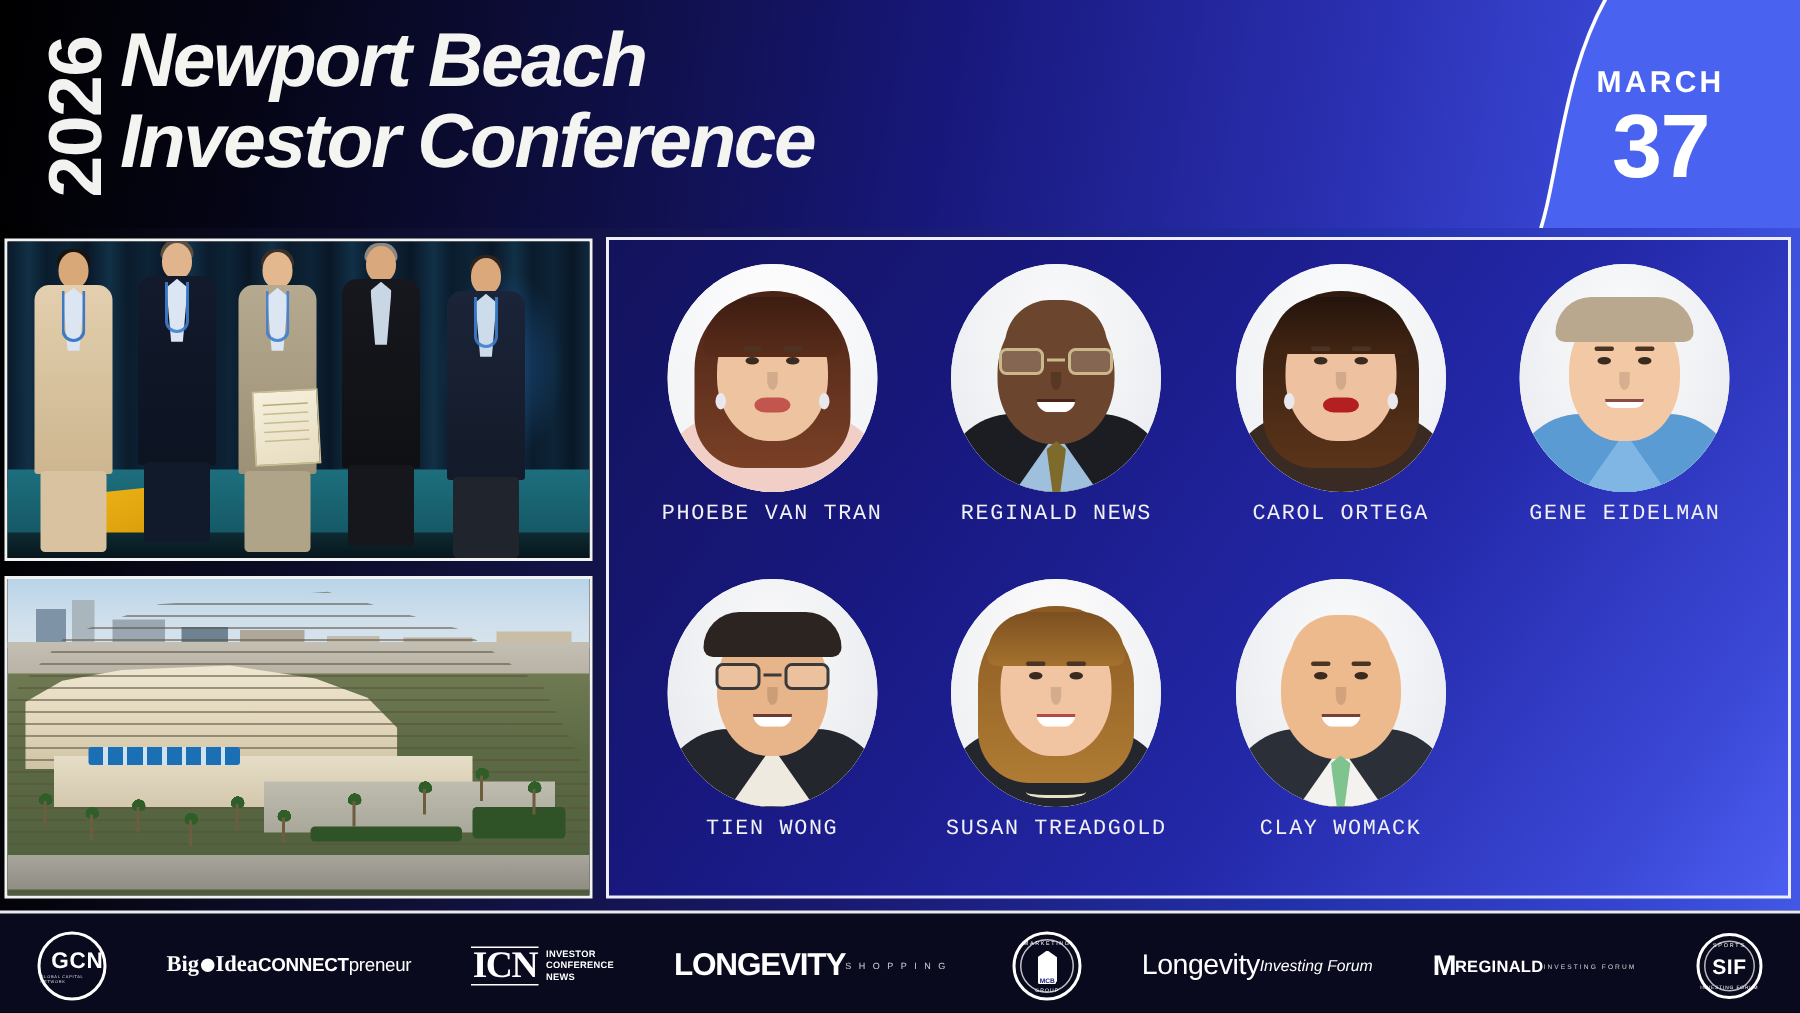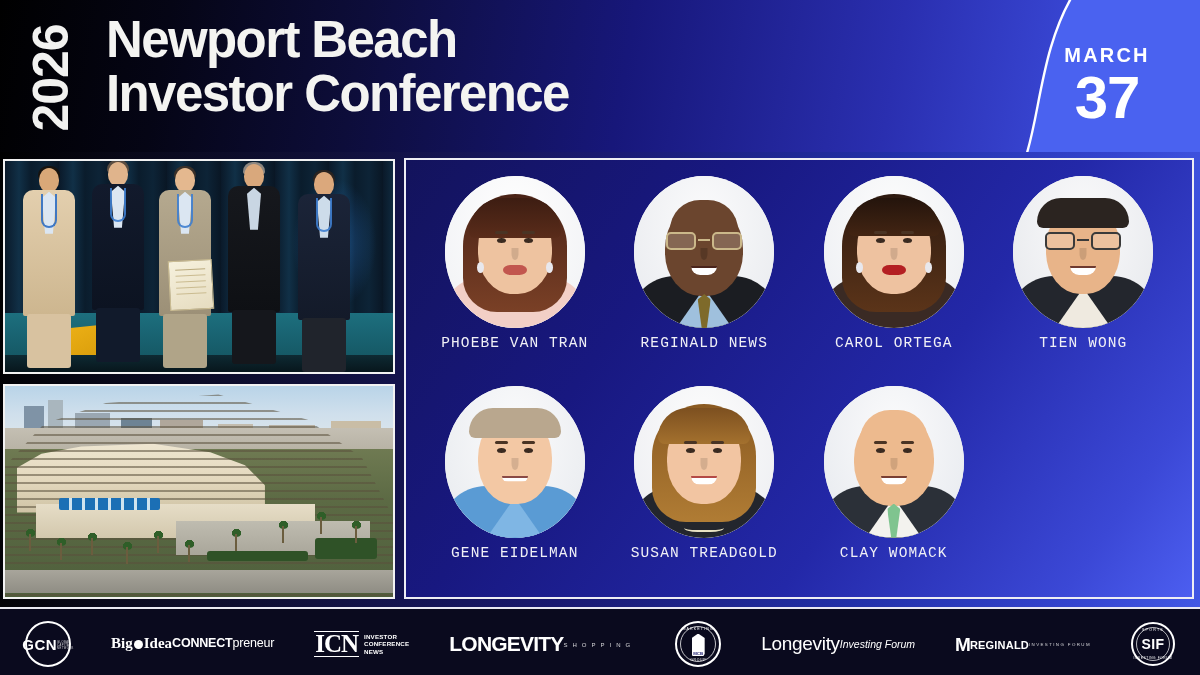--- a/index.html
+++ b/index.html
@@ -25,21 +25,21 @@
   }
   .year span{
     transform:rotate(-90deg);
     font-family:"Liberation Sans", sans-serif;
     font-weight:bold; font-size:50px; letter-spacing:-1px;
     color:#f2f2f0; white-space:nowrap;
     transform-origin:center center;
     font-stretch:condensed;
   }
 
-  .title-block{ position:absolute; left:106px; top:14px; }
+  .title-block{ position:absolute; left:80px; top:14px;font-style:italic; }
   .title-line{
     font-family:"Liberation Sans", sans-serif;
     font-weight:bold; font-size:51px; line-height:51px;
     color:#f4f4f1; letter-spacing:-1.6px; white-space:nowrap;
   }
   .title-line.l2{ margin-top:3px; }
   .subtitle{
     margin-top:7px;
     font-family:"Liberation Mono", monospace;
     font-size:16.5px; letter-spacing:1.1px; color:#e9e9ef;
@@ -269,21 +269,21 @@
     background:linear-gradient(95deg,#000000 0%, #05050f 8%, #0c0c2e 22%, #15156a 44%, #232bа0 66%, #2e3bbe 80%, #4150e0 100%);
     border-top:2px solid #e9e9f2;
   }
   .footer-inner{
     position:absolute; inset:0; display:flex; align-items:center; justify-content:center; gap:40px;
     padding-top:4px;
   }
   .logo{ display:flex; align-items:center; justify-content:center; color:#fff; }
 
   .lg-gcn{ width:46px; height:46px; border-radius:50%; border:2px solid #fff;
-    display:flex; flex-direction:row; align-items:center; justify-content:center; }
+    display:flex; flex-direction:column; align-items:flex-end; justify-content:center; }
   .lg-gcn .t{ font-weight:bold; font-size:15px; letter-spacing:.5px; line-height:15px; }
   .lg-gcn .s{ font-size:2.6px; letter-spacing:.5px; opacity:.85; margin-top:2px; }
 
   .lg-bigidea{ text-align:right; line-height:1.05; }
   .lg-bigidea .r1{ font-family:"Liberation Serif", serif; font-size:15px; font-weight:bold; }
   .lg-bigidea .r1 .bulb{ display:inline-block; width:9px; height:9px; border-radius:50%;
     background:#fff; position:relative; top:1px; margin:0 1px; }
   .lg-bigidea .r2{ font-size:12.5px; font-weight:bold; letter-spacing:-.2px; }
   .lg-bigidea .r2 em{ font-style:normal; font-weight:normal; }
 
@@ -540,56 +540,56 @@
                 <div class="fc-earring r"></div>
             </div>
           </div>
           <div class="sp-name">CAROL ORTEGA</div>
         </div>
 
 
         <div class="cell">
           <div class="avatar">
             <div class="face">
+              <div class="fc-bg" style="background:radial-gradient(ellipse at 50% 32%,#fbfbfc,#e7eaee);"></div>
+              <div class="fc-shoulders" style="background:#5a9bd4;"></div>
+              <div class="fc-collar" style="background:#7fb6e4;"></div>
+              <div class="fc-neck" style="background:#e8b996;"></div>
+              <div class="fc-head" style="background:#f3c8a4;"></div>
+              <div class="fc-hair" style="background:#b9a78e;height:30px;border-radius:46px 46px 12px 12px;top:22px;"></div>
+              <div class="fc-brow l"></div>
+                <div class="fc-brow r"></div>
+              <div class="fc-eye l"></div>
+                <div class="fc-eye r"></div>
+              <div class="fc-nose"></div>
+              <div class="fc-mouth" style="border-top-color:#8a4a45;height:6px;"></div>
+            </div>
+          </div>
+          <div class="sp-name">GENE EIDELMAN</div>
+        </div>
+
+        <div class="cell">
+          <div class="avatar">
+            <div class="face">
               <div class="fc-bg" style="background:radial-gradient(ellipse at 50% 32%,#fafafb,#e6e8ec);"></div>
               <div class="fc-shoulders" style="background:#23262d;"></div>
               <div class="fc-collar" style="background:#efeae0;"></div>
               <div class="fc-neck" style="background:#d6a477;"></div>
               <div class="fc-head" style="background:#e8b489;"></div>
               <div class="fc-hair" style="background:#2b2420;height:30px;border-radius:46px 46px 12px 12px;top:22px;"></div>
               <div class="fc-glasses">
                   <i class="l"></i>
                   <i class="r"></i>
                   <b></b>
                 </div>
               <div class="fc-nose"></div>
               <div class="fc-mouth" style="border-top-color:#6e3a30;"></div>
             </div>
           </div>
           <div class="sp-name">TIEN WONG</div>
-        </div>
-
-        <div class="cell">
-          <div class="avatar">
-            <div class="face">
-              <div class="fc-bg" style="background:radial-gradient(ellipse at 50% 32%,#fbfbfc,#e7eaee);"></div>
-              <div class="fc-shoulders" style="background:#5a9bd4;"></div>
-              <div class="fc-collar" style="background:#7fb6e4;"></div>
-              <div class="fc-neck" style="background:#e8b996;"></div>
-              <div class="fc-head" style="background:#f3c8a4;"></div>
-              <div class="fc-hair" style="background:#b9a78e;height:30px;border-radius:46px 46px 12px 12px;top:22px;"></div>
-              <div class="fc-brow l"></div>
-                <div class="fc-brow r"></div>
-              <div class="fc-eye l"></div>
-                <div class="fc-eye r"></div>
-              <div class="fc-nose"></div>
-              <div class="fc-mouth" style="border-top-color:#8a4a45;height:6px;"></div>
-            </div>
-          </div>
-          <div class="sp-name">GENE EIDELMAN</div>
         </div>
 
         <div class="cell">
           <div class="avatar">
             <div class="face">
               <div class="fc-bg" style="background:radial-gradient(ellipse at 50% 32%,#fdfdfd,#ecedf1);"></div>
               <div class="fc-shoulders" style="background:#23262d;"></div>
               <div class="fc-hair long" style="background:linear-gradient(180deg,#8a5a22,#b07c34);"></div>
               <div class="fc-neck" style="background:#e7b492;"></div>
               <div class="fc-head" style="background:#f2c5a2;"></div>

